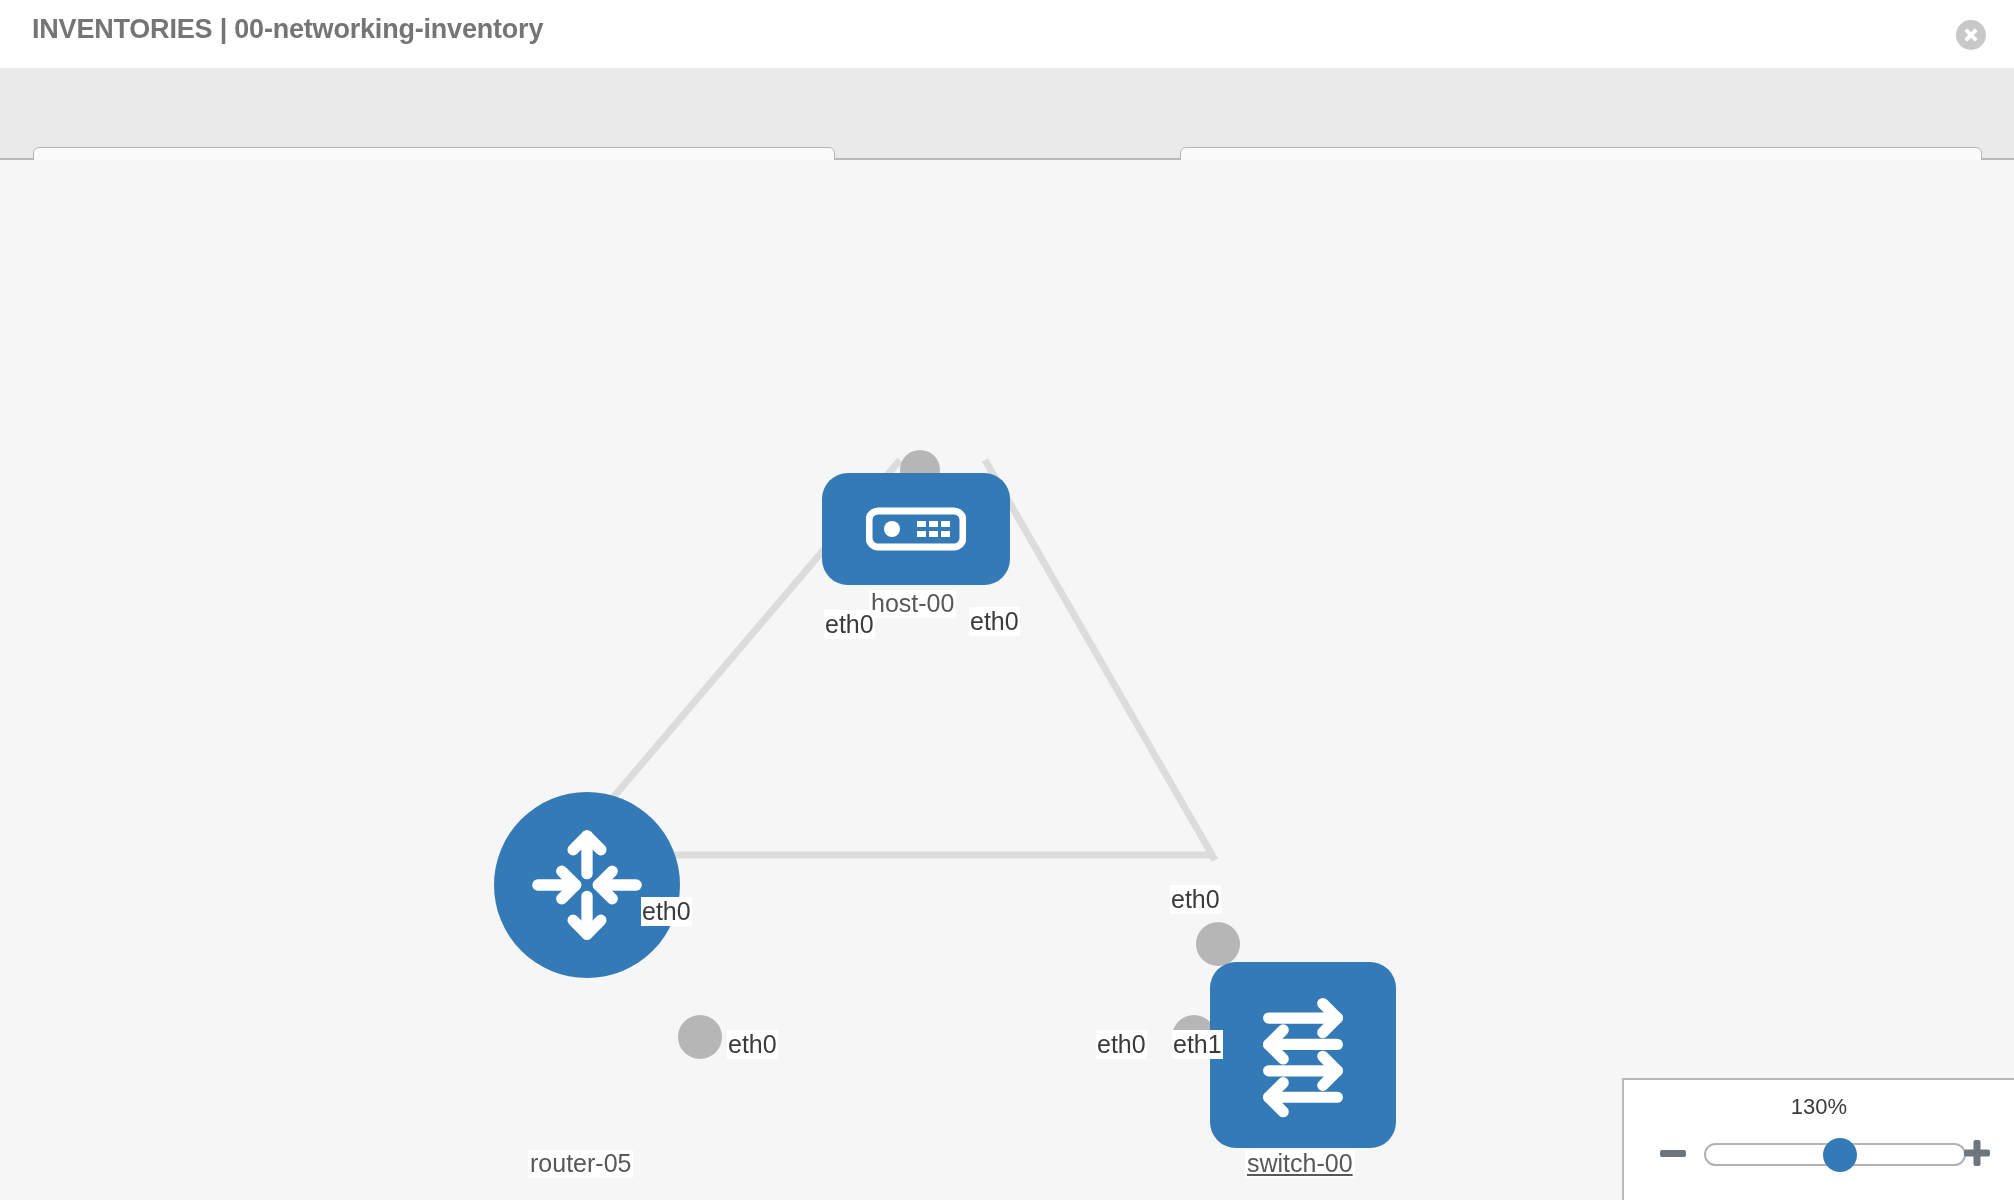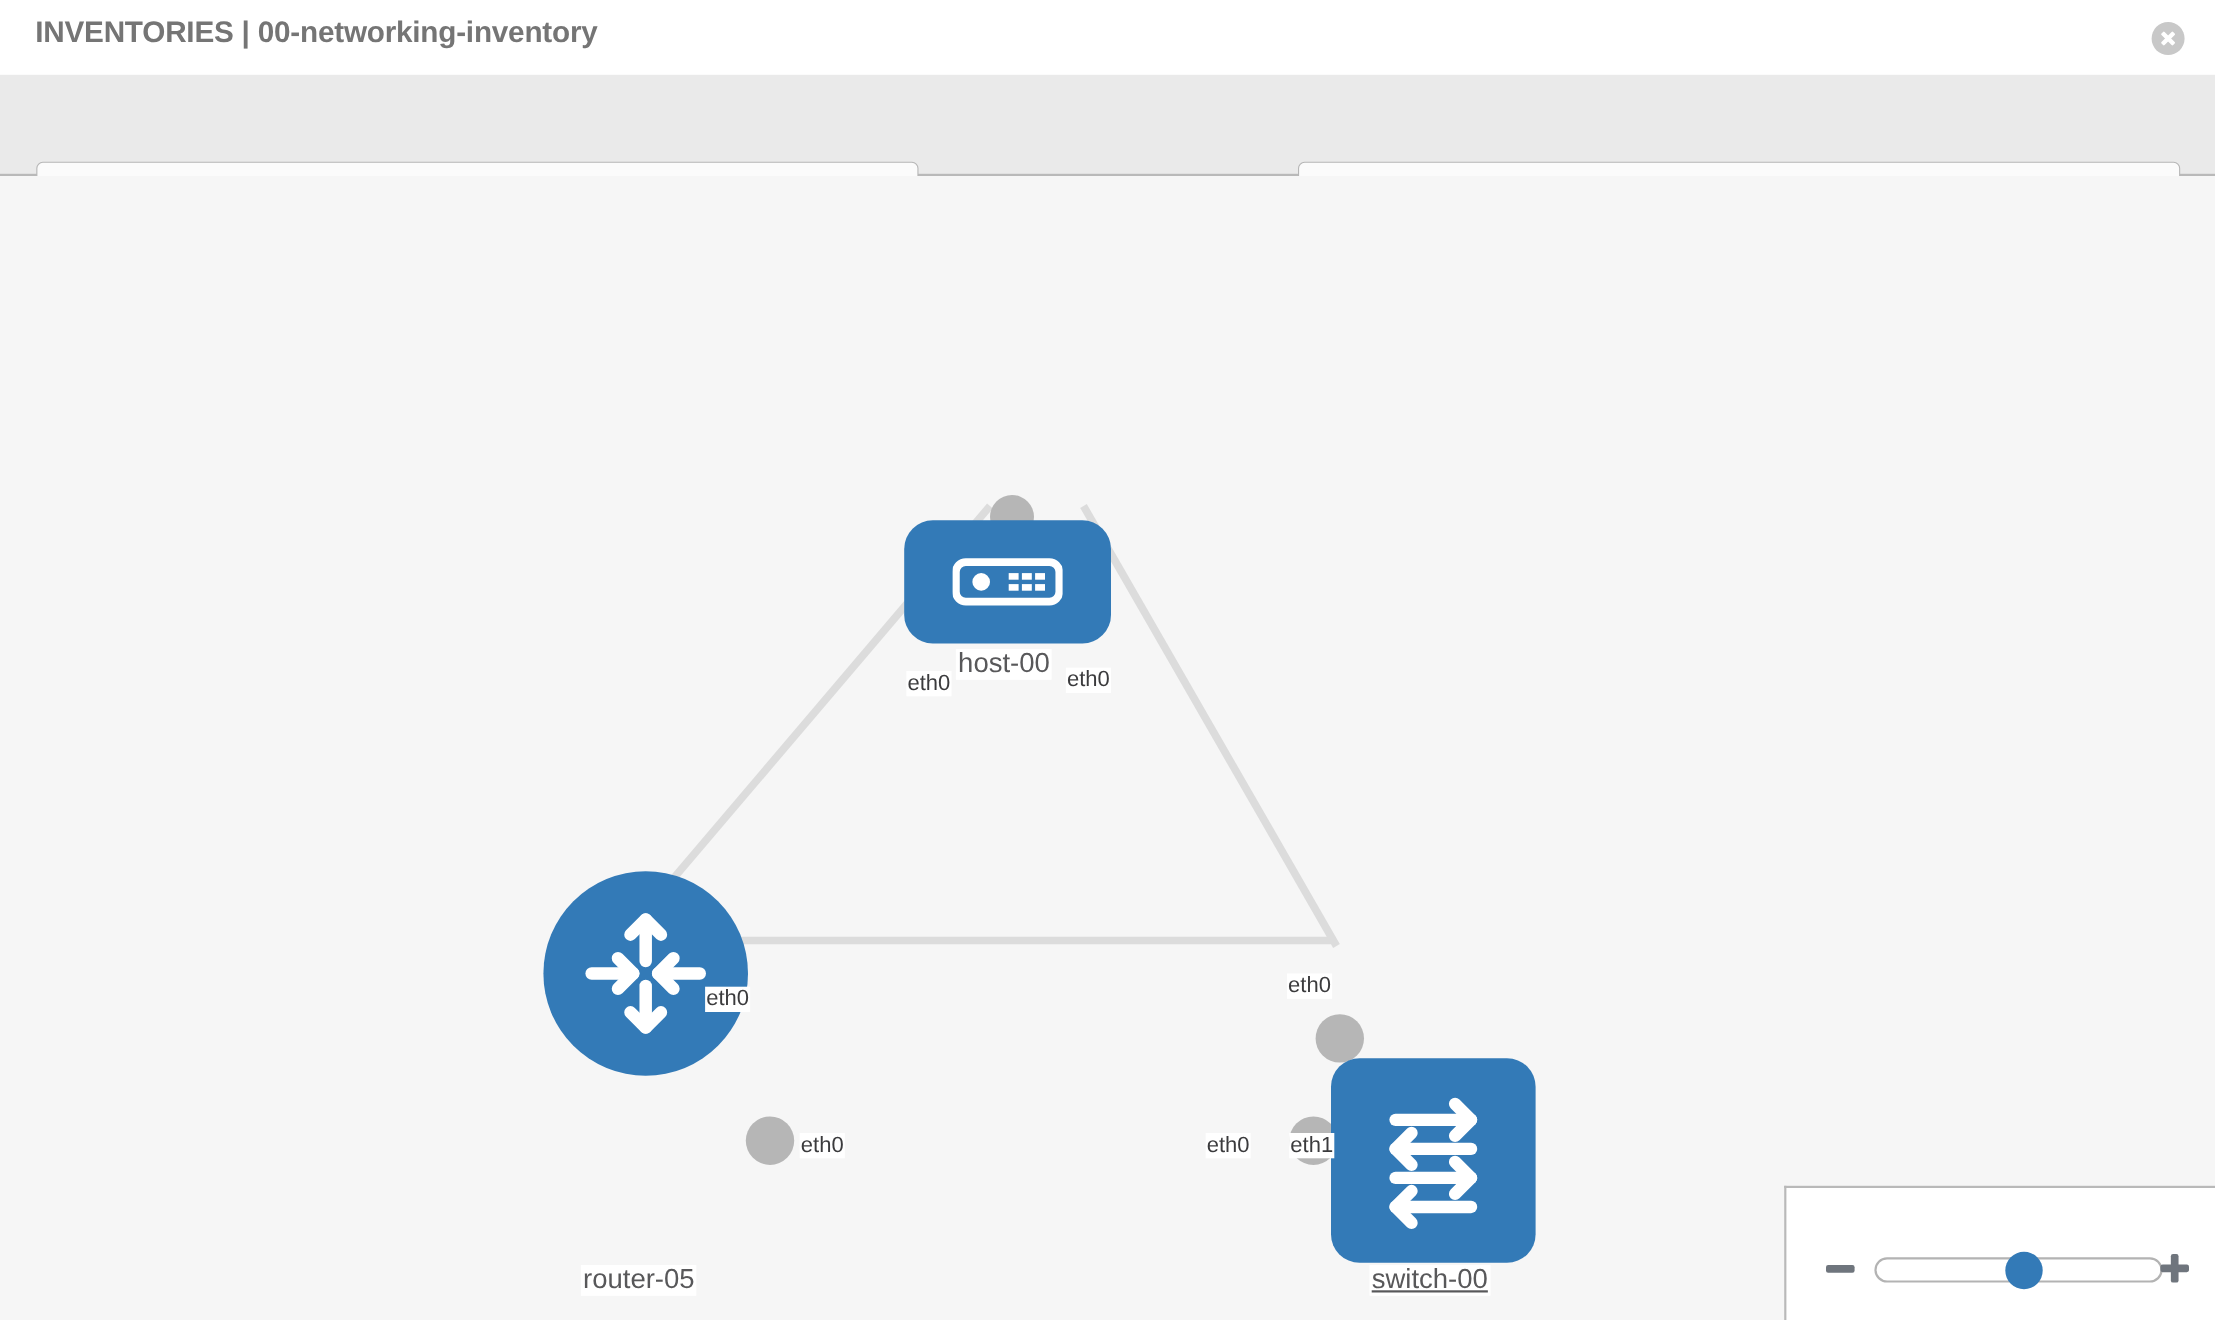--- a/index.html
+++ b/index.html
@@ -136,21 +136,21 @@
     font-size: 25px;
     color: #58585a;
     background: #ffffff;
     white-space: nowrap;
     line-height: 1.1;
     padding: 0 2px;
   }
 
   .edge-label {
     position: absolute;
-    font-size: 20px;
+    font-size: 25px;
     color: #3b3b3d;
     background: #ffffff;
     white-space: nowrap;
     line-height: 1.15;
     padding: 0 1px;
   }
 
   .port-dot {
     position: absolute;
     width: 44px; height: 44px;
@@ -340,20 +340,21 @@
     <div class="edge-label" style="left:824px; top:450px;">eth0</div>
     <div class="edge-label" style="left:969px; top:447px;">eth0</div>
     <div class="edge-label" style="left:641px; top:737px;">eth0</div>
     <div class="edge-label" style="left:1170px; top:725px;">eth0</div>
     <div class="edge-label" style="left:727px; top:870px;">eth0</div>
     <div class="edge-label" style="left:1096px; top:870px;">eth0</div>
     <div class="edge-label" style="left:1172px; top:870px;">eth1</div>
   </div>
 
   <div class="zoom-panel">
+    <div class="zoom-pct">130%</div>
     <div class="zoom-row">
       <div class="zoom-minus"></div>
       <div class="zoom-track">
         <div class="zoom-thumb" id="zoom-thumb" style="left: 52%;"></div>
       </div>
       <div class="zoom-plus"></div>
     </div>
   </div>
 
 </div>

